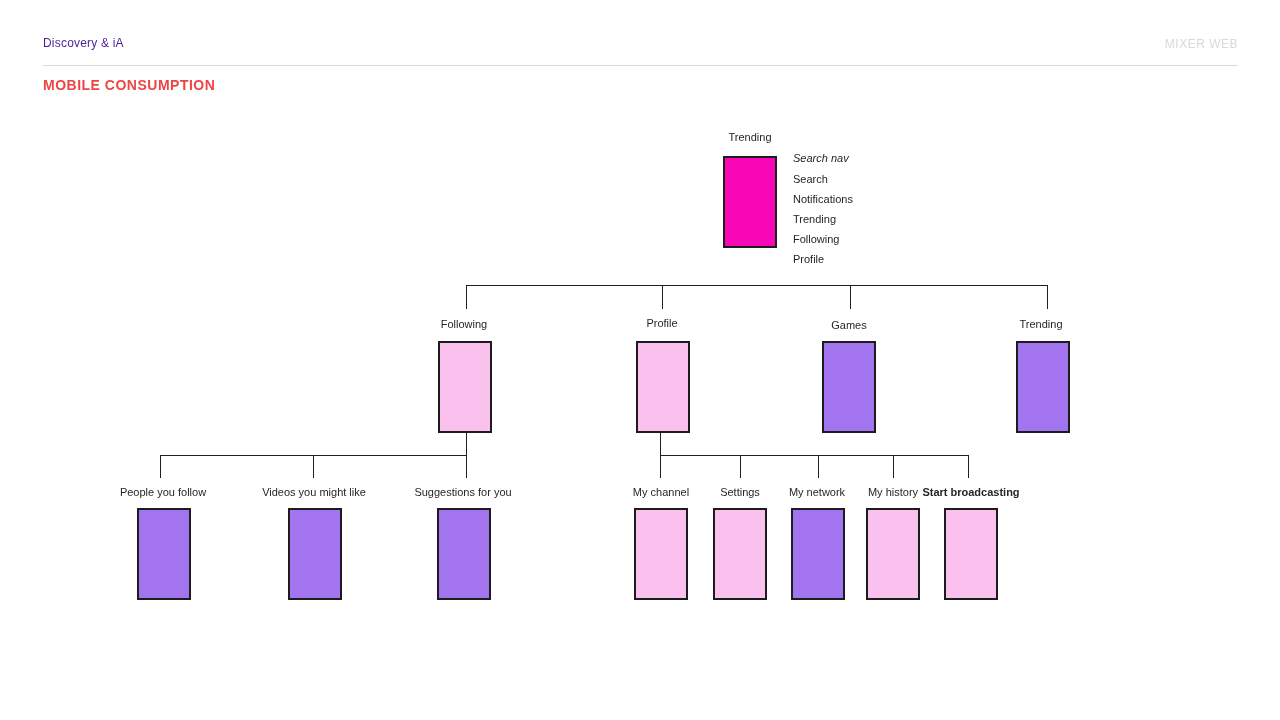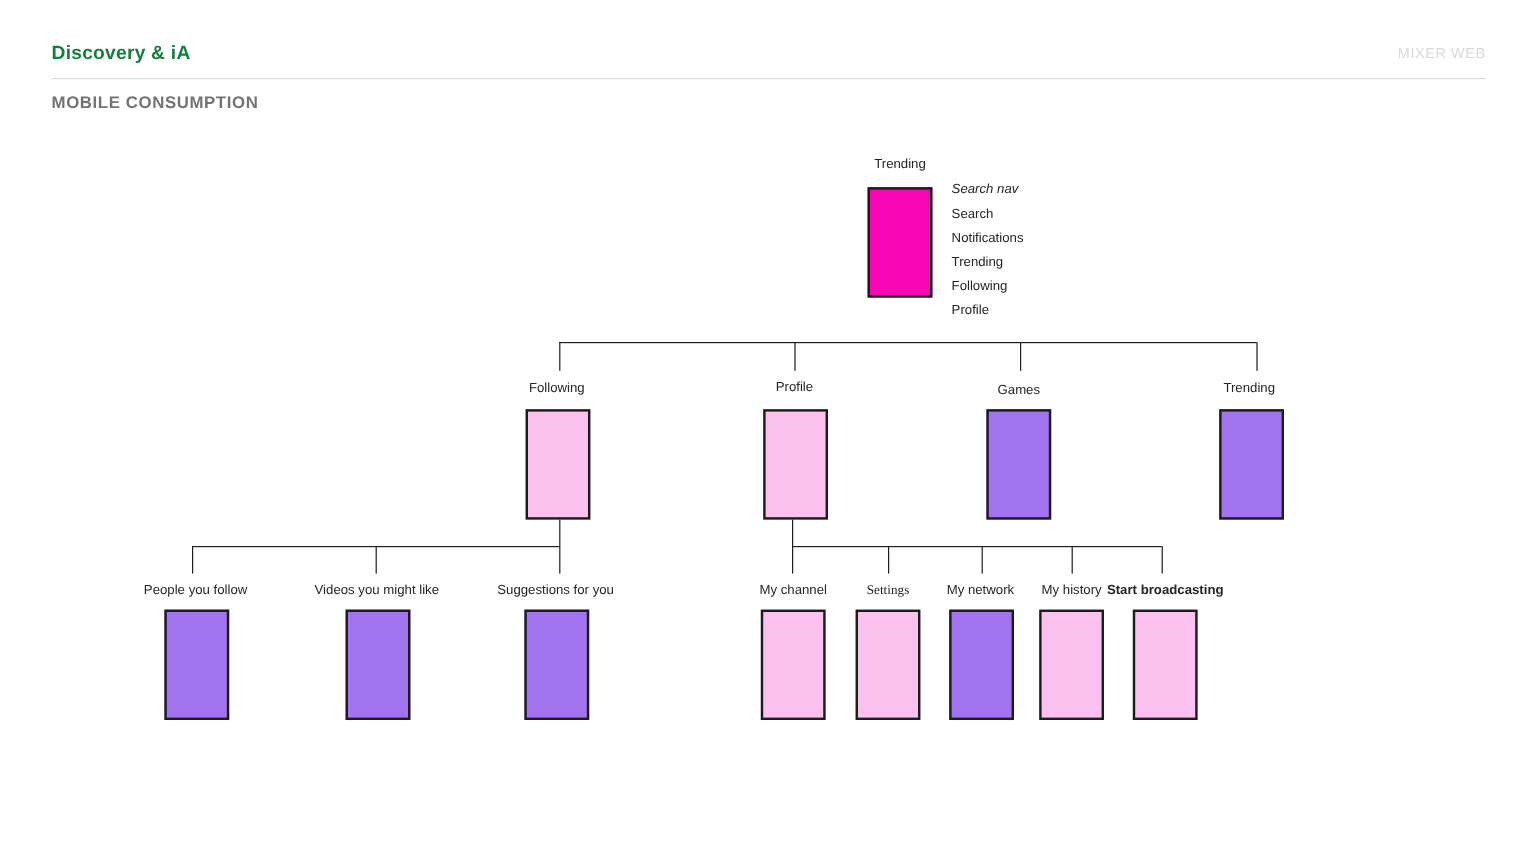--- a/index.html
+++ b/index.html
@@ -5,33 +5,33 @@
   html, body { margin: 0; padding: 0; background: #ffffff; }
   body { font-family: "Liberation Sans", sans-serif; }
   .canvas {
     position: relative; width: 1280px; height: 720px;
     background: #ffffff; overflow: hidden;
   }
 
   
   .hdr-left {
     position: absolute; left: 43px; top: 36px;
-    font-size: 16px; color: #15803d; letter-spacing: .2px; font-weight: bold;
+    font-size: 12px; color: #4c1d95; letter-spacing: .2px;
   }
   .hdr-right {
     position: absolute; right: 42px; top: 37px;
     font-size: 12px; color: #d9d9d9; letter-spacing: .5px;
   }
   .hdr-rule {
     position: absolute; left: 43px; top: 65px; width: 1195px; height: 1px;
     background: #d9d9d9;
   }
   .page-title {
     position: absolute; left: 43px; top: 77px;
-    font-size: 14px; font-weight: 600; color: #737373; letter-spacing: .5px;
+    font-size: 14px; font-weight: 600; color: #ef4444; letter-spacing: .5px;
   }
 
   
   .hline, .vline { position: absolute; background: #1f1f1f; }
   .hline { height: 1px; }
   .vline { width: 1px; }
 
   
   .node-box {
     position: absolute; width: 50px; height: 88px;
@@ -103,21 +103,21 @@
 
   <div class="node-label" style="left:163px; top:486px;">People you follow</div>
   <div class="node-label" style="left:314px; top:486px;">Videos you might like</div>
   <div class="node-label" style="left:463px; top:486px;">Suggestions for you</div>
 
   <div class="node-box fill-purple" style="left:137px; top:508px;"></div>
   <div class="node-box fill-purple" style="left:288px; top:508px;"></div>
   <div class="node-box fill-purple" style="left:437px; top:508px;"></div>
 
   <div class="node-label" style="left:661px; top:486px;">My channel</div>
-  <div class="node-label" style="left:740px; top:486px;font-family:Liberation Serif, serif;">Settings</div>
+  <div class="node-label" style="left:740px; top:486px;">Settings</div>
   <div class="node-label" style="left:817px; top:486px;">My network</div>
   <div class="node-label" style="left:893px; top:486px;">My history</div>
   <div class="node-label" style="left:971px; top:486px;font-weight:bold;">Start broadcasting</div>
 
   <div class="node-box fill-pink" style="left:634px; top:508px;"></div>
   <div class="node-box fill-pink" style="left:713px; top:508px;"></div>
   <div class="node-box fill-purple" style="left:791px; top:508px;"></div>
   <div class="node-box fill-pink" style="left:866px; top:508px;"></div>
   <div class="node-box fill-pink" style="left:944px; top:508px;"></div>
 

